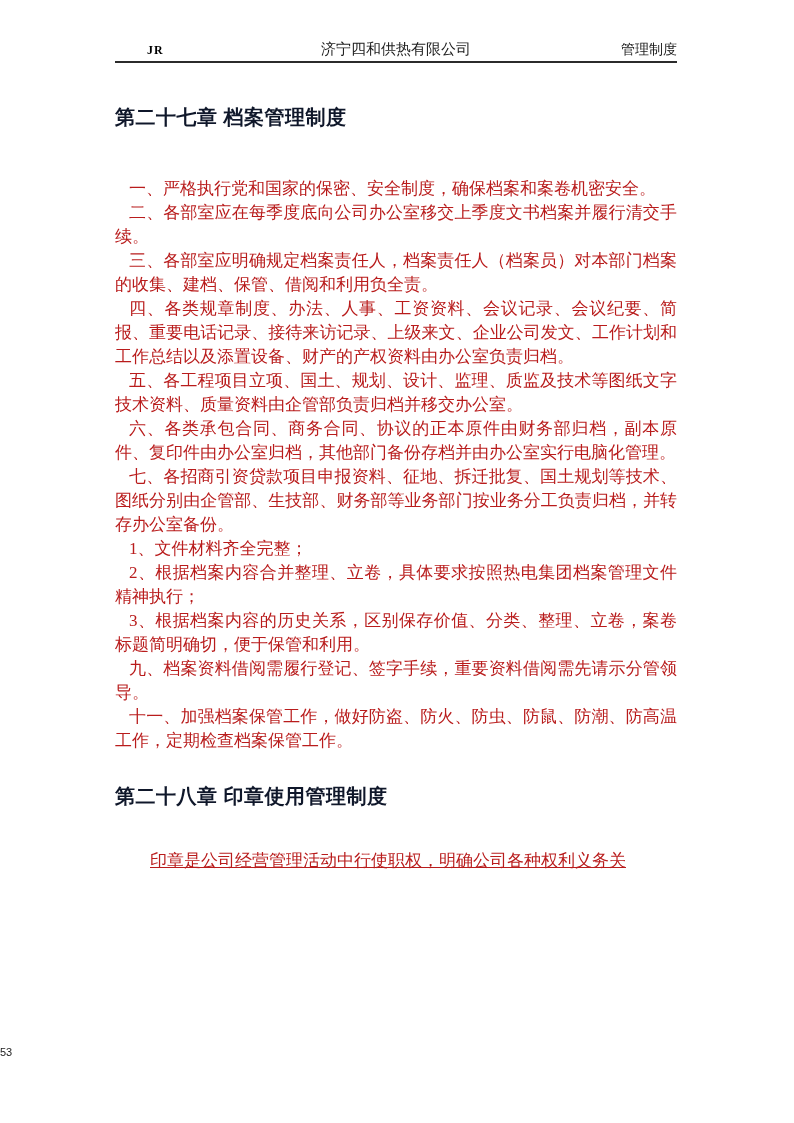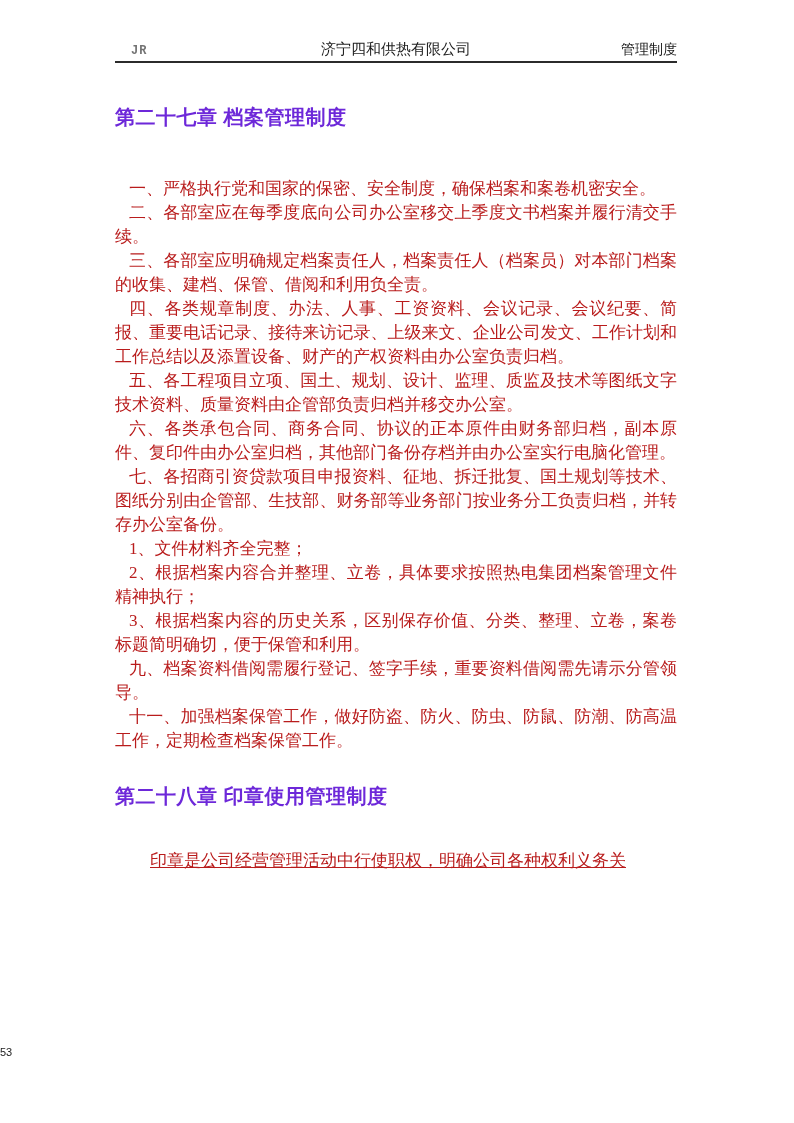--- a/index.html
+++ b/index.html
@@ -20,27 +20,27 @@
   .header {
     position: absolute;
     top: 38px;
     left: 115px;
     width: 562px;
     height: 23px;
     border-bottom: 2px solid #2b2b2b;
   }
   .h-logo {
     position: absolute;
-    left: 16px;
+    left: 32px;
     bottom: 3px;
-    font-family: Liberation Mono, monospace;
+    font-family: Liberation Serif, serif;
     font-size: 12px;
     font-weight: bold;
     letter-spacing: 1px;
-    color: #737373;
+    color: #000000;
   }
   .h-company {
     position: absolute;
     left: 50%;
     transform: translateX(-50%);
     bottom: 2px;
     font-size: 15px;
     white-space: nowrap;
     color: #1c1c1c;
   }
@@ -58,21 +58,21 @@
     left: 115px;
     top: 0;
     width: 562px;
   }
   .chapter-title {
     margin: 0;
     font-family: "Liberation Sans", "DejaVu Sans", sans-serif;
     font-size: 20px;
     line-height: 26px;
     font-weight: bold;
-    color: #6d28d9;
+    color: #0f172a;
     letter-spacing: 0.5px;
   }
   .t1 { margin-top: 104px; }
   .t2 { margin-top: 30px; }
   .para {
     margin: 0;
     font-size: 17px;
     line-height: 24px;
     text-align: justify;
     text-indent: 14px;

